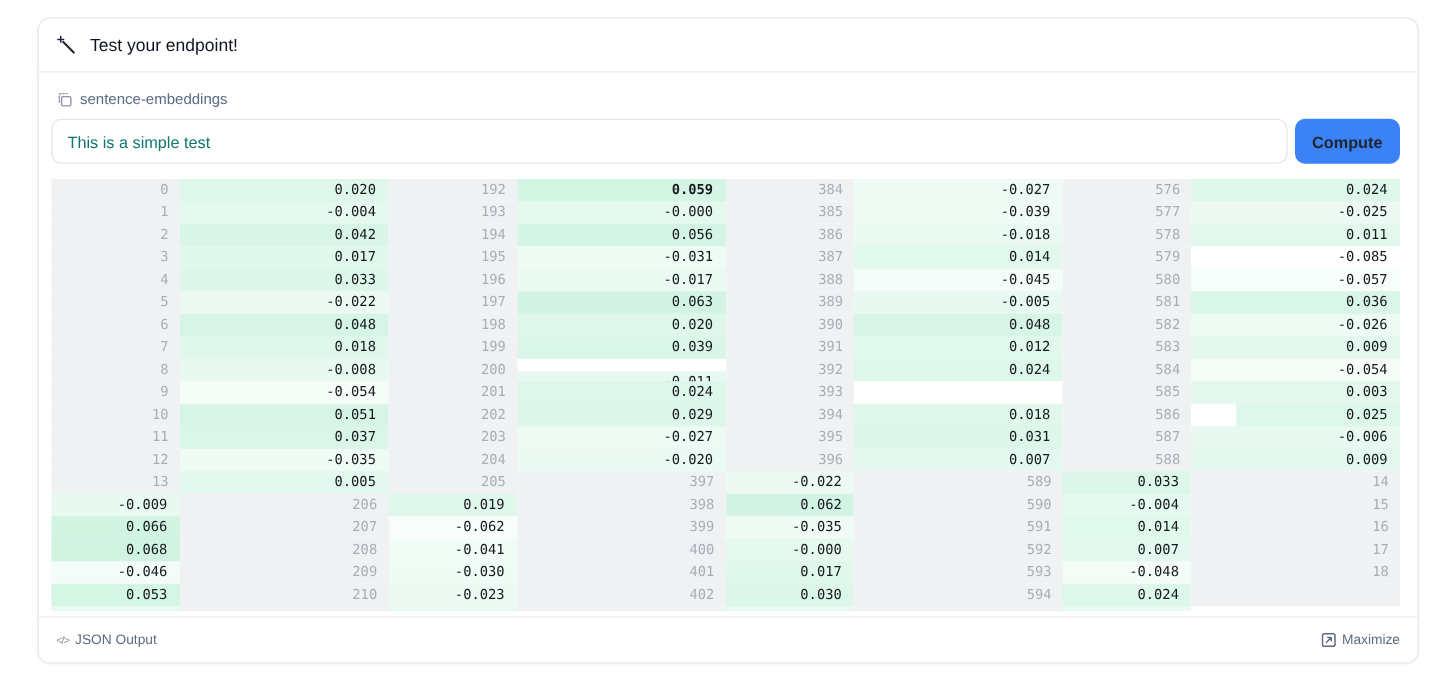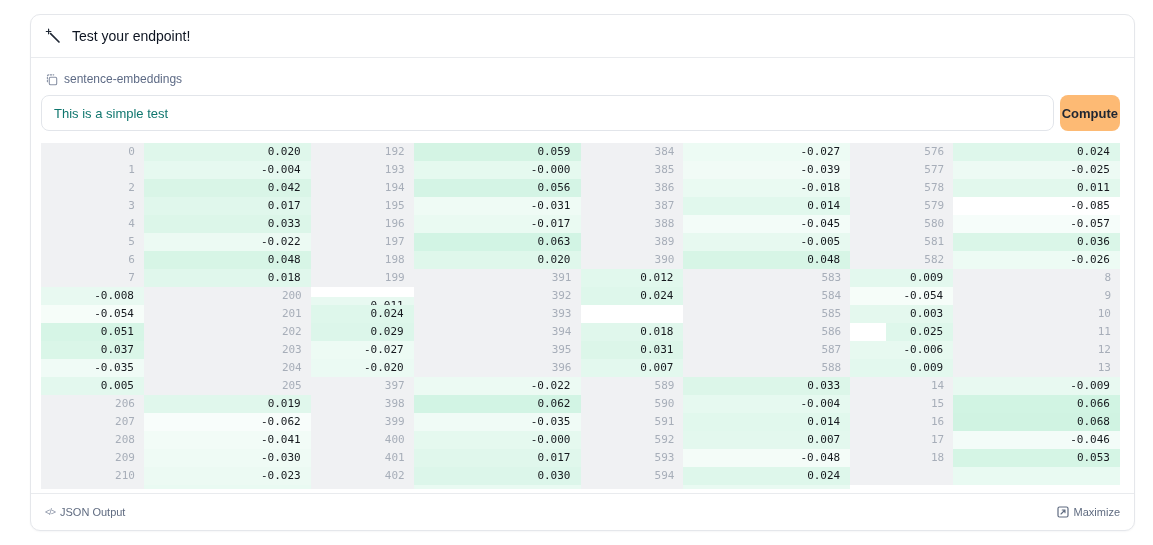--- a/index.html
+++ b/index.html
@@ -22,22 +22,22 @@
     margin: 13px 0 0 4px; display: flex; align-items: center; gap: 6px;
     font-size: 12px; color: #5d6a85; height: 16px;
   }
   .form-row { margin-top: 8px; display: flex; gap: 6px; }
   .text-input {
     flex: 1; height: 36px; border: 1px solid #e2e5ea; border-radius: 8px;
     padding: 0 12px; font-size: 13px; color: #0f766e; outline: none;
     font-family: "Liberation Sans", sans-serif; background: #fff;
   }
   .compute-btn {
-    height: 36px; padding: 0 2px; border: none; border-radius: 8px;
-    background: #fdba74; color: #1f2632; font-size: 13px; font-weight: 600;
+    height: 36px; padding: 0 14px; border: none; border-radius: 8px;
+    background: #3b82f6; color: #1f2632; font-size: 13px; font-weight: 600;
     font-family: "Liberation Sans", sans-serif; cursor: pointer;
   }
   .table-wrap {
     margin-top: 12px; height: 346px; overflow: hidden;
     display: grid; grid-template-columns: repeat(4, 103fr 167fr);
     grid-auto-rows: 18px;
   }
   .cell {
     font-family: "DejaVu Sans Mono", monospace; font-size: 11px;
     line-height: 18px; text-align: right; white-space: nowrap; overflow: hidden;
@@ -81,21 +81,21 @@
 
     <div class="form-row">
       <input class="text-input" type="text" value="This is a simple test" style="">
       <button class="compute-btn">Compute</button>
     </div>
 
     <div class="table-wrap">
         <div class="cell idx">0</div>
         <div class="cell val" style="background: rgba(74, 210, 144, 0.176);">0.020</div>
         <div class="cell idx">192</div>
-        <div class="cell val" style="background: rgba(74, 210, 144, 0.24);">0.059</div>
+        <div class="cell val" style="background: rgba(74, 210, 144, 0.24); font-weight: bold;">0.059</div>
         <div class="cell idx">384</div>
         <div class="cell val" style="background: rgba(74, 210, 144, 0.098);">-0.027</div>
         <div class="cell idx">576</div>
         <div class="cell val" style="background: rgba(74, 210, 144, 0.184);">0.024</div>
         <div class="cell idx">1</div>
         <div class="cell val" style="background: rgba(74, 210, 144, 0.137);">-0.004</div>
         <div class="cell idx">193</div>
         <div class="cell val" style="background: rgba(74, 210, 144, 0.14);">-0.000</div>
         <div class="cell idx">385</div>
         <div class="cell val" style="background: rgba(74, 210, 144, 0.08);">-0.039</div>
@@ -137,20 +137,21 @@
         <div class="cell val" style="background: rgba(74, 210, 144, 0.224);">0.048</div>
         <div class="cell idx">198</div>
         <div class="cell val" style="background: rgba(74, 210, 144, 0.176);">0.020</div>
         <div class="cell idx">390</div>
         <div class="cell val" style="background: rgba(74, 210, 144, 0.224);">0.048</div>
         <div class="cell idx">582</div>
         <div class="cell val" style="background: rgba(74, 210, 144, 0.098);">-0.026</div>
         <div class="cell idx">7</div>
         <div class="cell val" style="background: rgba(74, 210, 144, 0.173);">0.018</div>
         <div class="cell idx">199</div>
+        <div class="cell val" style="background: rgba(74, 210, 144, 0.208);">0.039</div>
         <div class="cell idx">391</div>
         <div class="cell val" style="background: rgba(74, 210, 144, 0.165);">0.012</div>
         <div class="cell idx">583</div>
         <div class="cell val" style="background: rgba(74, 210, 144, 0.157);">0.009</div>
         <div class="cell idx">8</div>
         <div class="cell val" style="background: rgba(74, 210, 144, 0.13);">-0.008</div>
         <div class="cell idx">200</div>
         <div class="cell val" style="background: rgba(74, 210, 144, 0.125); margin-top: 10px;">-0.011</div>
         <div class="cell idx">392</div>
         <div class="cell val" style="background: rgba(74, 210, 144, 0.184);">0.024</div>

